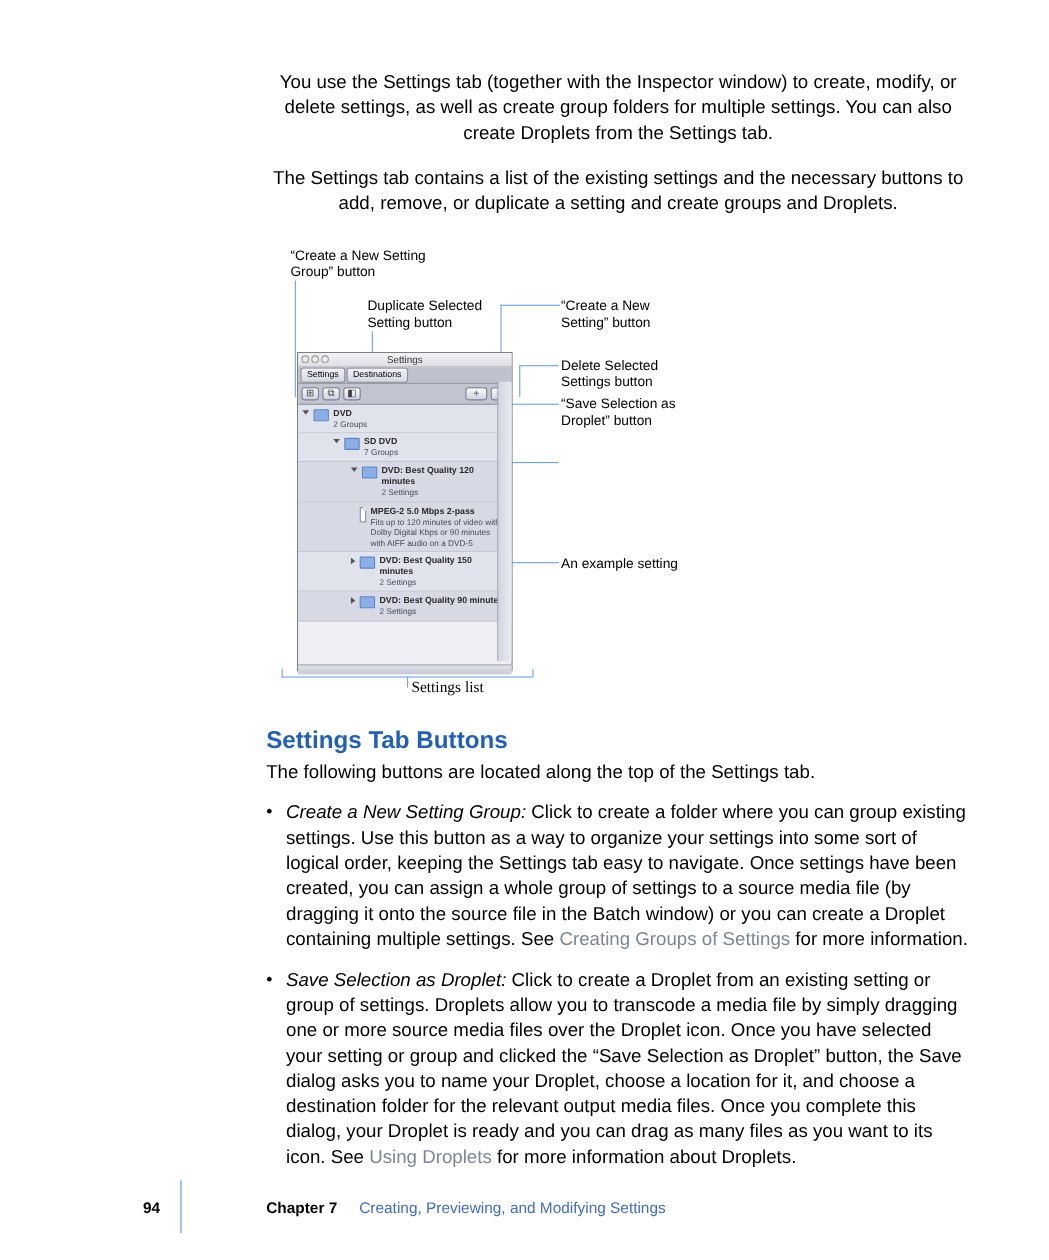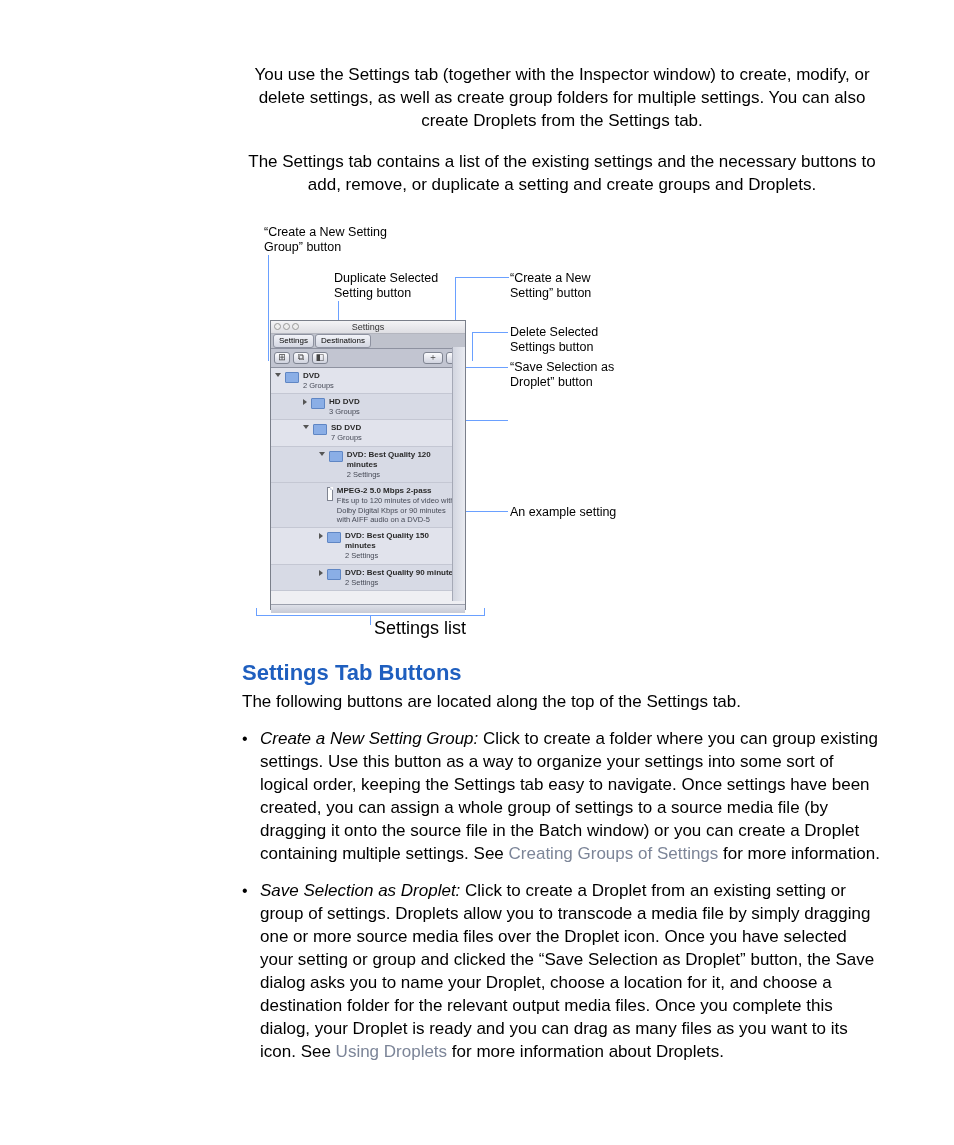--- a/index.html
+++ b/index.html
@@ -57,21 +57,22 @@
   .callout {
     position: absolute;
     color: #000;
   }
   .callout-right { text-align: left; }
   .rule { position: absolute; background: #6aa0ff; }
   .rule-h { height: 1px; }
   .rule-v { width: 1px; }
   .below-label {
     position: absolute;
-    font-size: 18px;
+    font-size: 14px;
+    font-family: Liberation Serif, serif;
   }
   
   .shot {
     position: absolute;
     left: 16px; top: 105px;
     width: 196px;
     height: 290px;
     border: 1px solid #7a7f8a;
     background: linear-gradient(#efeff3,#efeff3);
     box-sizing: border-box;
@@ -293,28 +294,20 @@
         <div class="scroll-side"></div>
         <div class="shot-list">
           <div class="row indent1">
             <div class="disclosure open"></div>
             <div class="folder"></div>
             <div class="row-txt">
                 <div class="t1">DVD</div>
                 <div class="t2">2 Groups</div>
               </div>
           </div>
-          <div class="row alt indent2">
-            <div class="disclosure"></div>
-            <div class="folder"></div>
-            <div class="row-txt">
-                <div class="t1">HD DVD</div>
-                <div class="t2">3 Groups</div>
-              </div>
-          </div>
           <div class="row indent2">
             <div class="disclosure open"></div>
             <div class="folder"></div>
             <div class="row-txt">
                 <div class="t1">SD DVD</div>
                 <div class="t2">7 Groups</div>
               </div>
           </div>
           <div class="row alt indent3">
             <div class="disclosure open"></div>
@@ -358,13 +351,20 @@
     <ul class="bullets">
       <li>
         <span class="term">Create a New Setting Group: </span><span> Click to create a folder where you can group existing settings. Use this button as a way to organize your settings into some sort of logical order, keeping the Settings tab easy to navigate. Once settings have been created, you can assign a whole group of settings to a source media file (by dragging it onto the source file in the Batch window) or you can create a Droplet containing multiple settings. See </span><span class="link-inline">Creating Groups of Settings</span><span> for more information.</span>
       </li>
       <li>
         <span class="term">Save Selection as Droplet: </span><span> Click to create a Droplet from an existing setting or group of settings. Droplets allow you to transcode a media file by simply dragging one or more source media files over the Droplet icon. Once you have selected your setting or group and clicked the “Save Selection as Droplet” button, the Save dialog asks you to name your Droplet, choose a location for it, and choose a destination folder for the relevant output media files. Once you complete this dialog, your Droplet is ready and you can drag as many files as you want to its icon. See </span><span class="link-inline">Using Droplets</span><span> for more information about Droplets.</span>
       </li>
     </ul>
   </div>
 
+  <div class="footer">
+    <div class="footer-rule"></div>
+    <div class="page-num">94</div>
+    <div class="footer-chapter">
+      <span class="chap-label">Chapter 7</span><span class="chap-title">Creating, Previewing, and Modifying Settings</span>
+    </div>
+  </div>
 </div>
 
 </body></html>

